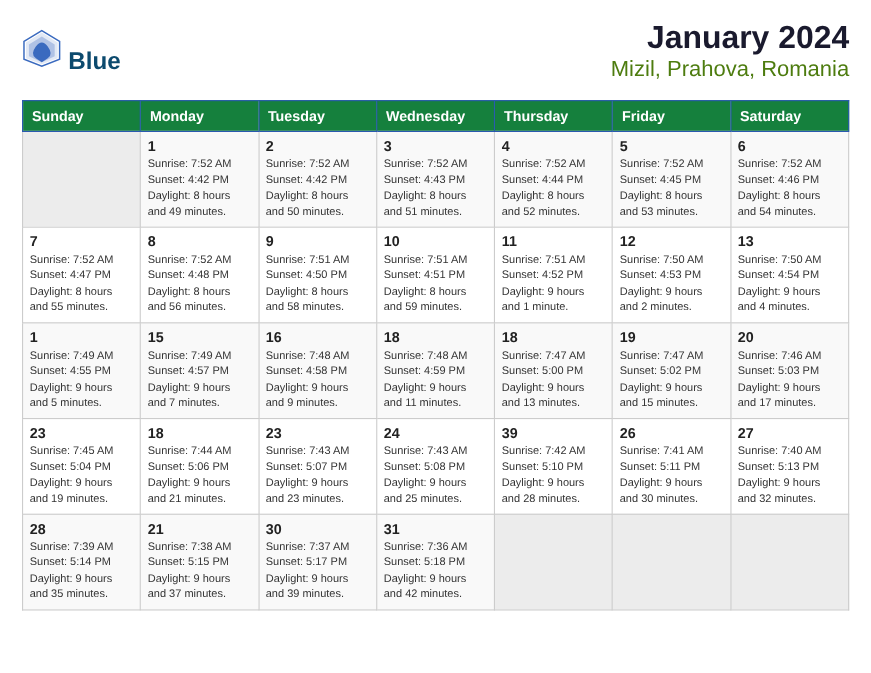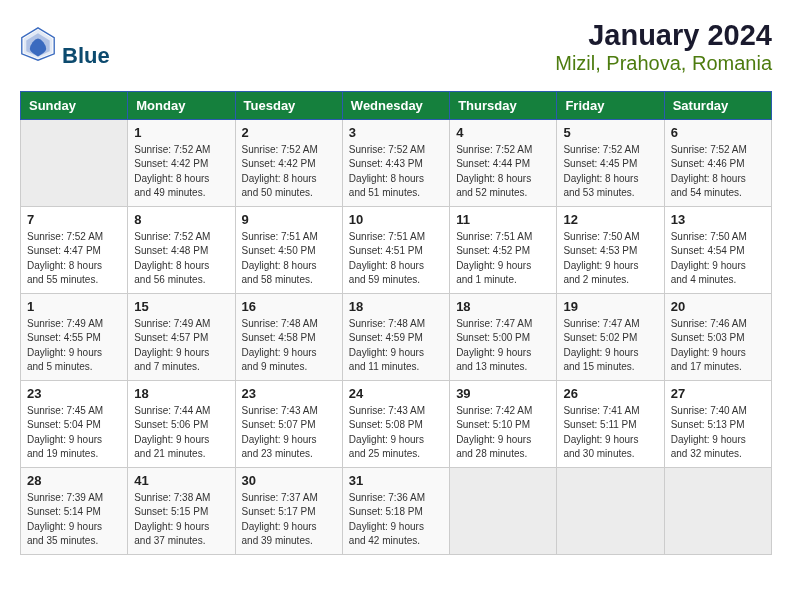--- a/index.html
+++ b/index.html
@@ -243,21 +243,21 @@
           <div class="day-number">27</div>
           <div class="day-info">Sunrise: 7:40 AM<br>Sunset: 5:13 PM<br>Daylight: 9 hours and 32 minutes.</div>
         </td>
       </tr>
       <tr>
         <td>
           <div class="day-number">28</div>
           <div class="day-info">Sunrise: 7:39 AM<br>Sunset: 5:14 PM<br>Daylight: 9 hours and 35 minutes.</div>
         </td>
         <td>
-          <div class="day-number">41</div>
+          <div class="day-number">21</div>
           <div class="day-info">Sunrise: 7:38 AM<br>Sunset: 5:15 PM<br>Daylight: 9 hours and 37 minutes.</div>
         </td>
         <td>
           <div class="day-number">30</div>
           <div class="day-info">Sunrise: 7:37 AM<br>Sunset: 5:17 PM<br>Daylight: 9 hours and 39 minutes.</div>
         </td>
         <td>
           <div class="day-number">31</div>
           <div class="day-info">Sunrise: 7:36 AM<br>Sunset: 5:18 PM<br>Daylight: 9 hours and 42 minutes.</div>
         </td>

